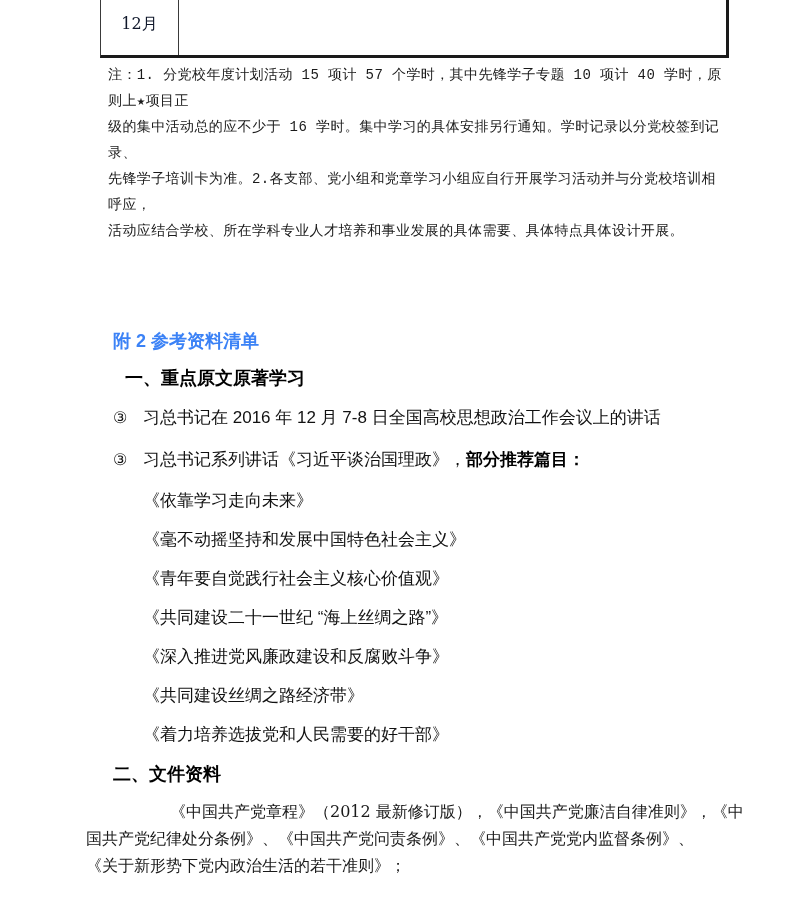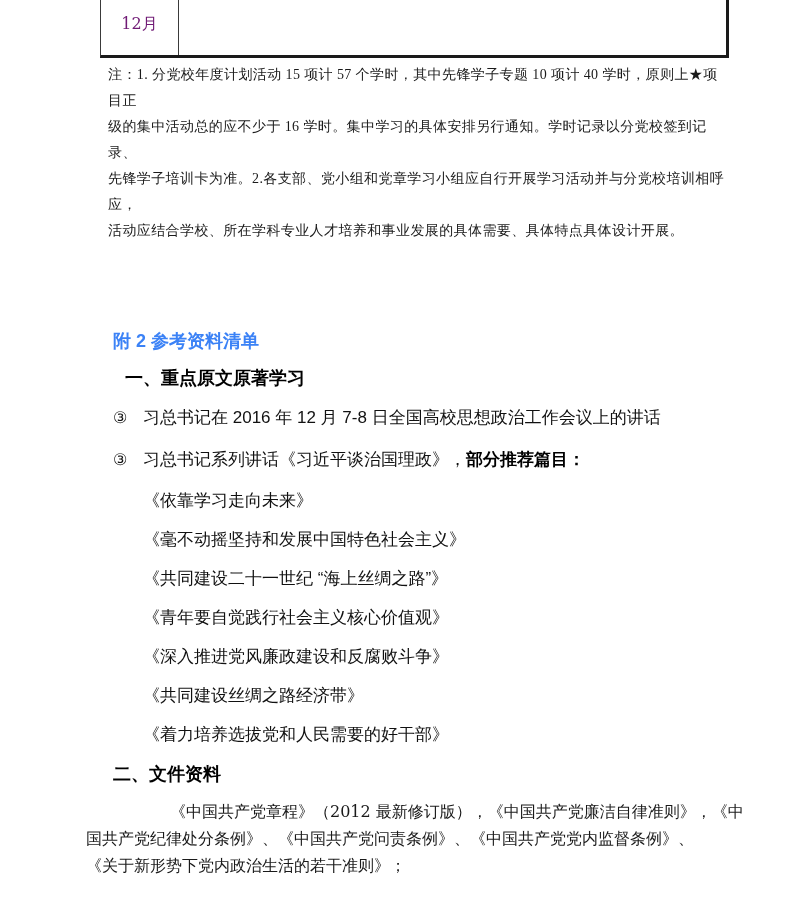--- a/index.html
+++ b/index.html
@@ -34,30 +34,30 @@
     background: #3a3a3a;
   }
   .cell-month {
     position: absolute;
     left: 0;
     top: 18px;
     width: 77px;
     text-align: center;
     font-family: "DejaVu Serif", serif;
     font-size: 16px;
-    color: #701a75;
+    color: #0f172a;
   }
 
   
   .note {
     position: absolute;
     left: 108px;
     top: 62px;
     width: 622px;
-    font-family: Liberation Serif, serif;
+    font-family: Liberation Mono, monospace;
     font-size: 14px;
     line-height: 26px;
     letter-spacing: 0.4px;
     color: #1a1a1a;
   }
 
   
   .h-appendix {
     position: absolute;
     left: 113px;
@@ -148,22 +148,22 @@
   <div class="item item-1">
     <span class="item-marker">③</span><span>习总书记在 2016 年 12 月 7-8 日全国高校思想政治工作会议上的讲话</span><b></b>
   </div>
   <div class="item item-2">
     <span class="item-marker">③</span><span>习总书记系列讲话《习近平谈治国理政》，</span><b>部分推荐篇目：</b>
   </div>
 
   <div class="refs">
     <div>《依靠学习走向未来》</div>
     <div>《毫不动摇坚持和发展中国特色社会主义》</div>
+    <div>《青年要自觉践行社会主义核心价值观》</div>
     <div>《共同建设二十一世纪 “海上丝绸之路”》</div>
-    <div>《青年要自觉践行社会主义核心价值观》</div>
     <div>《深入推进党风廉政建设和反腐败斗争》</div>
     <div>《共同建设丝绸之路经济带》</div>
     <div>《着力培养选拔党和人民需要的好干部》</div>
   </div>
 
   <div class="h-section2">二、文件资料</div>
 
   <div class="docs">
     <div class="line-indent">《中国共产党章程》（2012 最新修订版），《中国共产党廉洁自律准则》，《中</div>
     <div>国共产党纪律处分条例》、《中国共产党问责条例》、《中国共产党党内监督条例》、</div>

